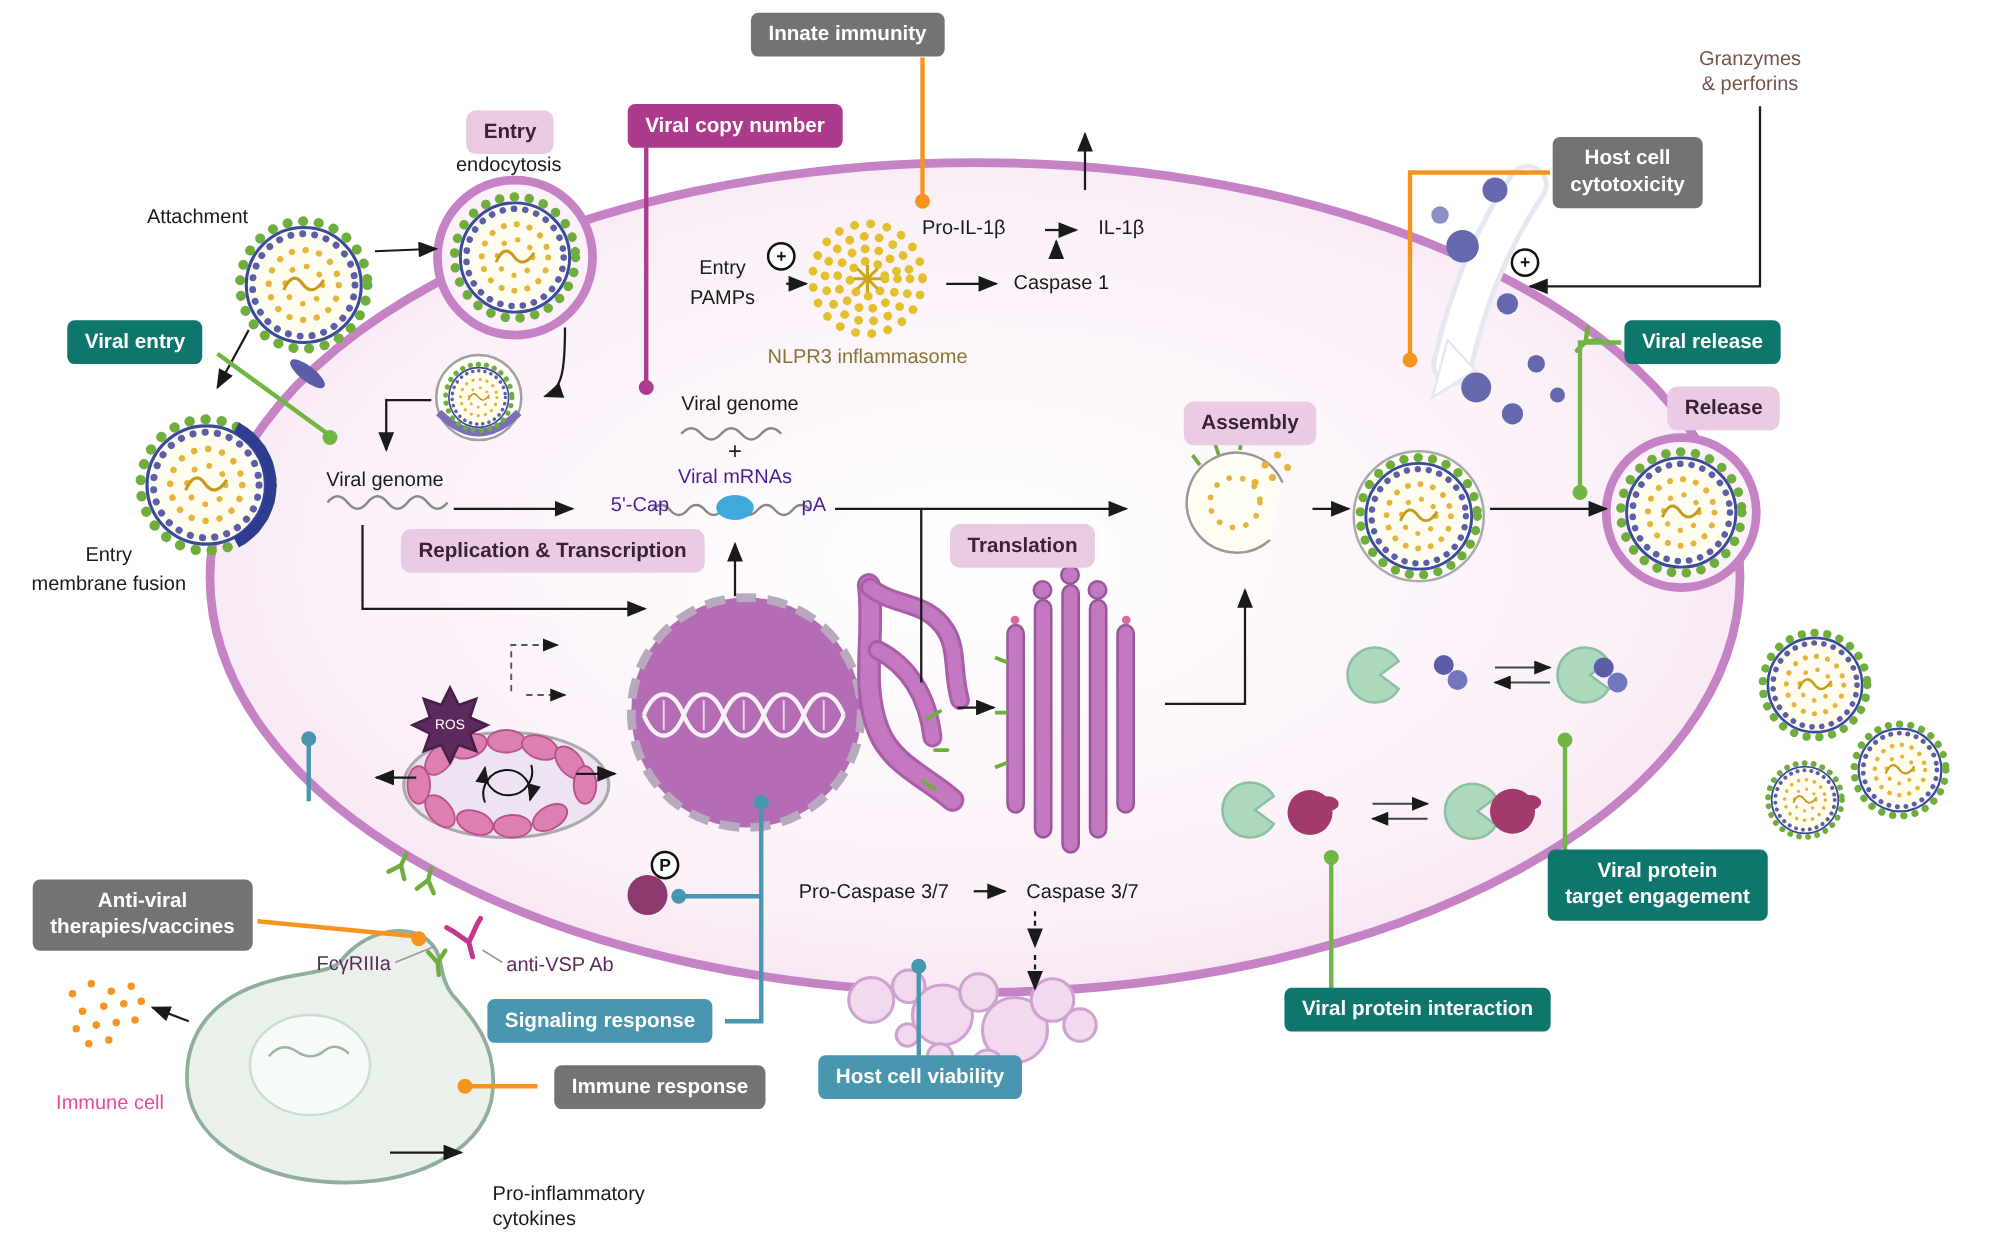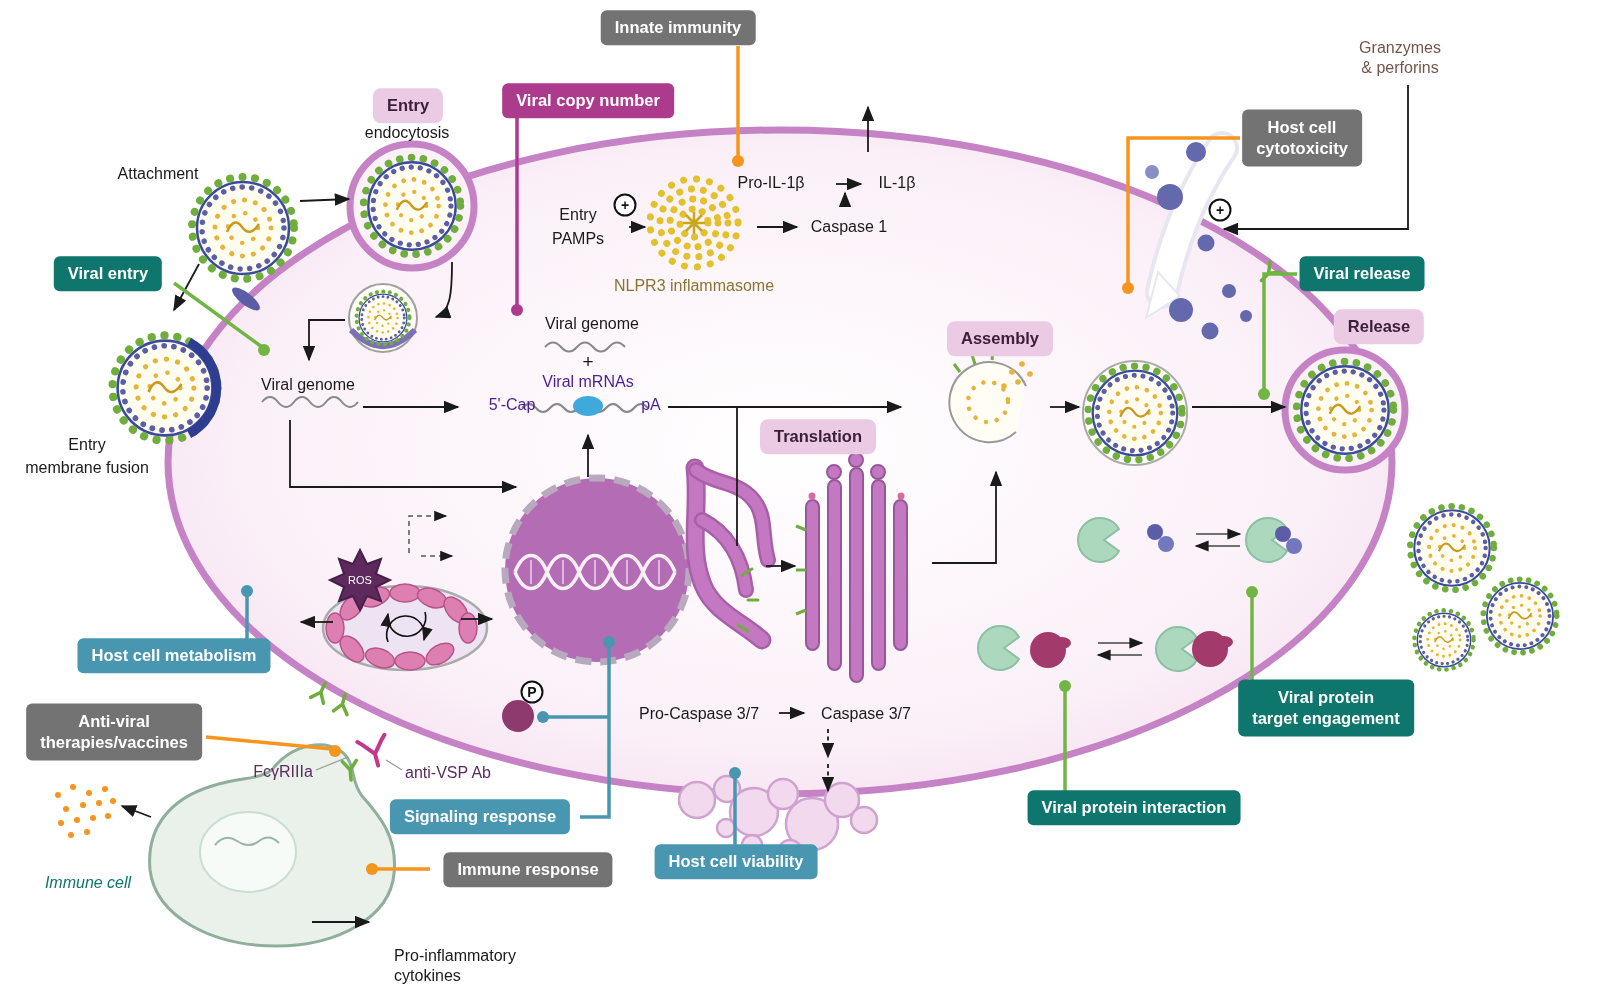--- a/index.html
+++ b/index.html
@@ -14,21 +14,21 @@
          line-height:1.3;z-index:5;}
   .badge.orange{background:#737373;}
   .badge.green{background:#0f766e;}
   .badge.teal{background:#4896B0;}
   .badge.magenta{background:#AD3B8D;}
   .badge.stage{background:#EBCBE3;color:#3A2139;border-radius:8px;}
   .teal-t{color:#4c1d95;}
   .olive{color:#8A7434;}
   .brown{color:#75554A;text-align:center;}
   .purple-t{color:#5C2B5E;}
-  .green-t{color:#0f766e;font-style:italic;}
+  .green-t{color:#ec4899;}
   .white-t{color:#fff;}
   .sym{position:absolute;transform:translate(-50%,-50%);width:19px;height:19px;border:2px solid #111;
        border-radius:50%;background:#fff;font-weight:700;font-size:14px;line-height:18px;
        text-align:center;color:#111;z-index:5;}
   .small{font-size:11px;}
 </style>
 </head>
 <body>
 
 <div id="canvas">
@@ -349,28 +349,28 @@
 <div class="lbl" style="left:849px;top:227px">Caspase 1</div>
 <div class="lbl olive" style="left:694px;top:286px">NLPR3 inflammasome</div>
 
 <div class="lbl" style="left:592px;top:324px">Viral genome</div>
 <div class="lbl" style="left:588px;top:362px;font-size:19px">+</div>
 <div class="lbl teal-t" style="left:588px;top:382px">Viral mRNAs</div>
 <div class="lbl teal-t" style="left:512px;top:405px">5'-Cap</div>
 <div class="lbl teal-t" style="left:651px;top:405px">pA</div>
 <div class="lbl" style="left:308px;top:385px">Viral genome</div>
 
+<div class="badge stage" style="left:442px;top:441px">Replication &amp; Transcription</div>
 <div class="badge stage" style="left:818px;top:437px">Translation</div>
 <div class="badge stage" style="left:1000px;top:339px">Assembly</div>
 
 <div class="lbl bold" style="left:87px;top:445px">Entry</div>
 <div class="lbl" style="left:87px;top:468px">membrane fusion</div>
 
 <div class="lbl bold white-t small" style="left:360px;top:581px">ROS</div>
-<div class="badge teal" style="left:174px;top:656px">Host cell metabolism</div>
 <div class="badge orange" style="left:114px;top:732px">Anti-viral
 therapies/vaccines</div>
 <div class="lbl purple-t" style="left:283px;top:772px">FcγRIIIa</div>
 <div class="lbl purple-t" style="left:448px;top:773px">anti-VSP Ab</div>
 
 <div class="lbl" style="left:699px;top:714px">Pro-Caspase 3/7</div>
 <div class="lbl" style="left:866px;top:714px">Caspase 3/7</div>
 
 <div class="badge teal" style="left:480px;top:817px">Signaling response</div>
 <div class="lbl green-t" style="left:88px;top:883px">Immune cell</div>

